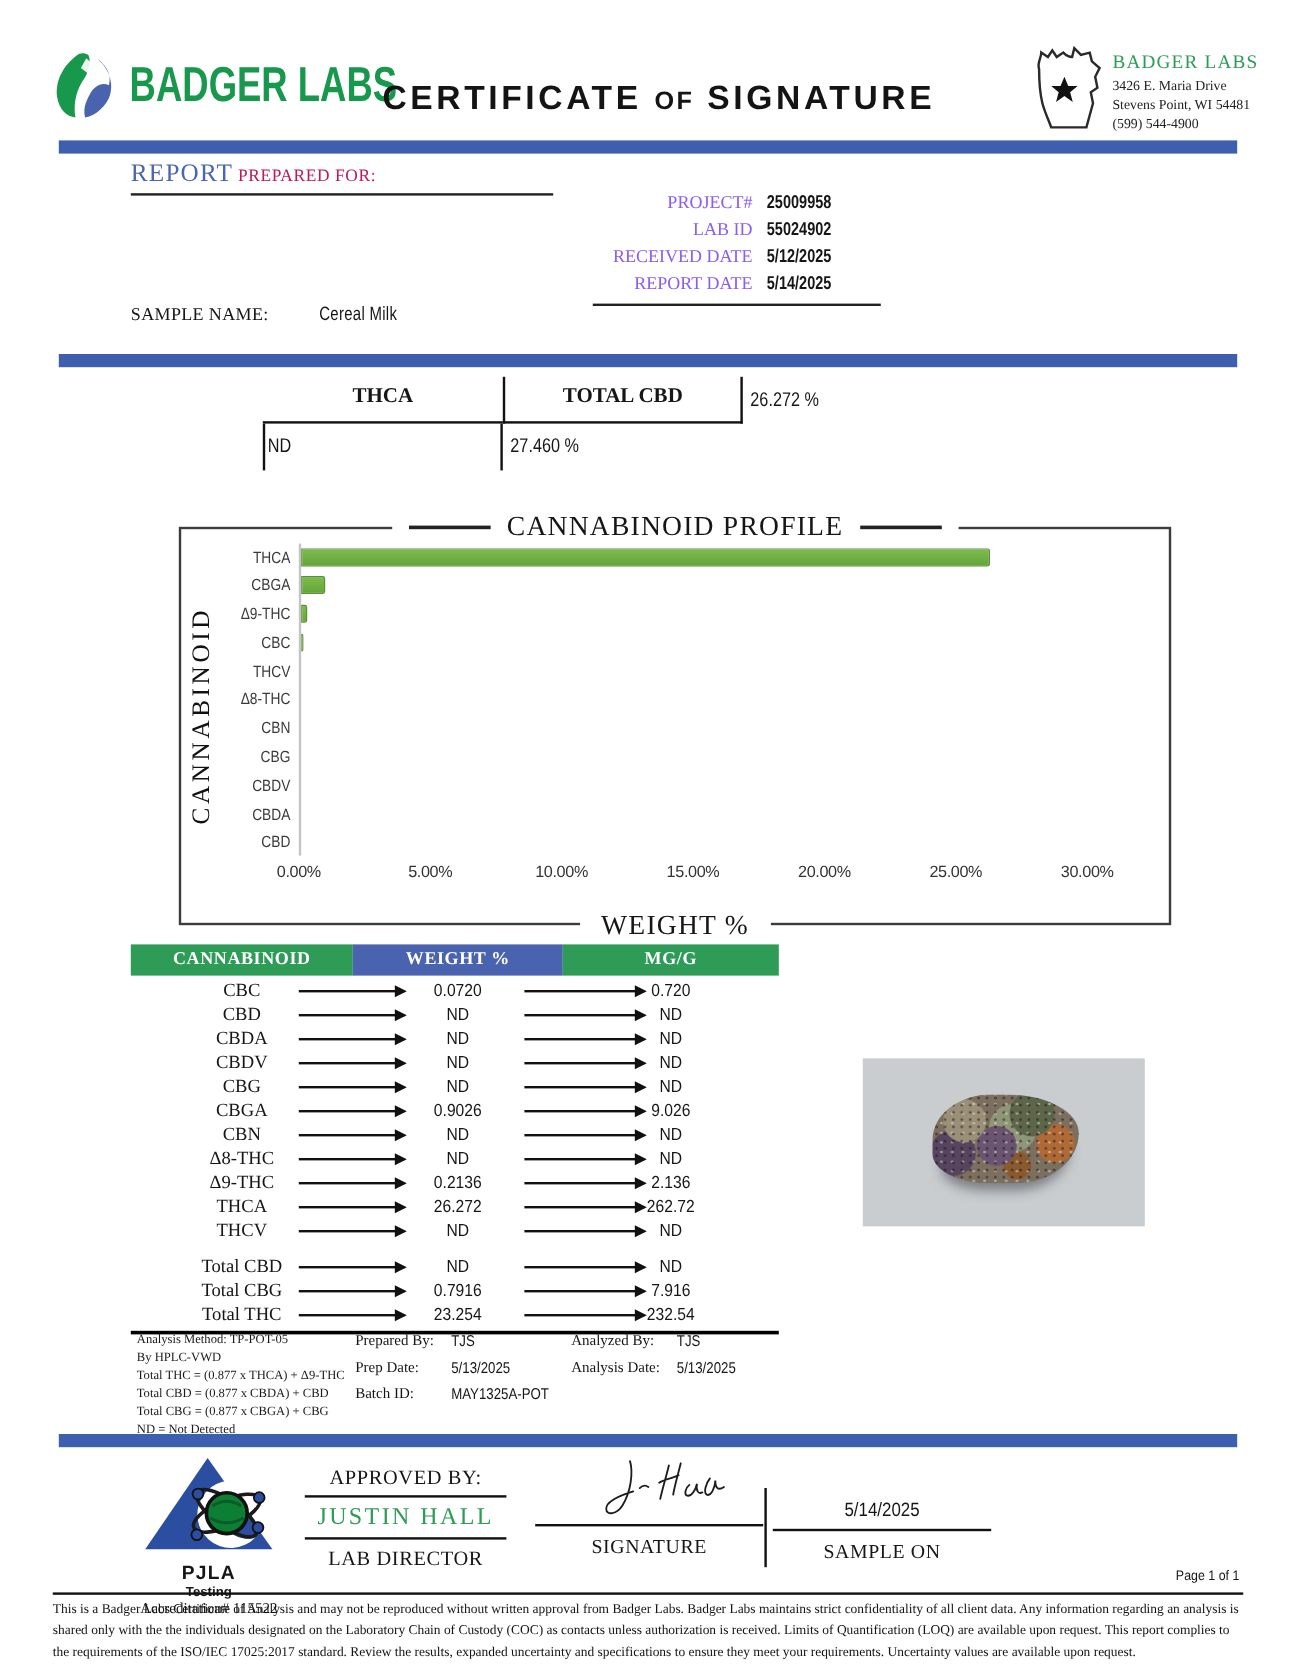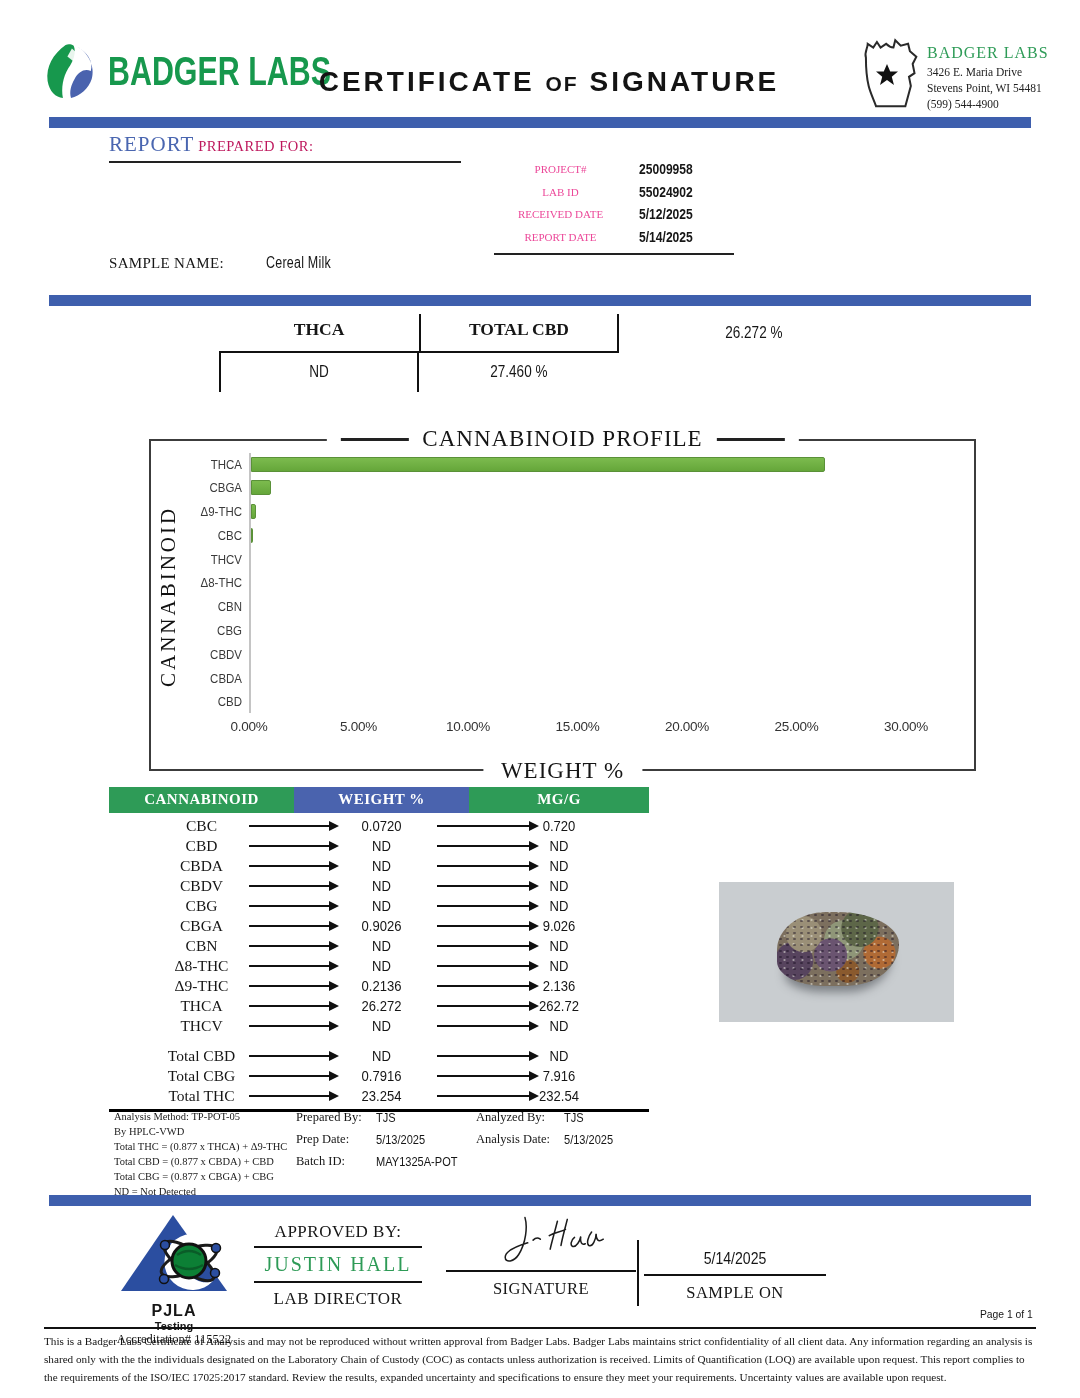--- a/index.html
+++ b/index.html
@@ -27,29 +27,29 @@
   .rpf{ position:absolute; left:95px; top:132px; width:352px; border-bottom:2px solid #222; padding-bottom:4px; }
   .rpf .r1{ font-size:21px; color:#4a66b0; letter-spacing:1px; }
   .rpf .r2{ font-size:14.5px; color:#be185d; letter-spacing:.5px; }
   .client{ position:absolute; left:95px; top:160px; width:352px; height:87px; border-bottom:2px solid #222; }
   .client-name{ font-size:20px; font-weight:bold; margin-bottom:4px; }
   .client-line{ font-size:16px; line-height:21px; }
   .cx{ display:inline-block; font-family:"Liberation Sans", sans-serif; transform:scaleX(.78); transform-origin:left center; white-space:nowrap; }
   .cxc{ display:inline-block; font-family:"Liberation Sans", sans-serif; transform:scaleX(.82); white-space:nowrap; }
   .meta{ position:absolute; left:480px; top:158px; width:240px; border-bottom:2px solid #222; padding-bottom:5px; }
   .meta-row{ display:grid; grid-template-columns:1fr 95px; gap:12px; line-height:22.5px; }
-  .meta-label{ text-align:center; color:#ec4899; font-size:11px; }
+  .meta-label{ text-align:right; color:#8b5cf6; font-size:15px; }
   .meta-value{ text-align:left; font-size:15.5px;font-weight:bold; }
   .sample{ position:absolute; left:95px; top:254px; font-size:15px; letter-spacing:.3px; }
   .sample .sv{ margin-left:38px; font-size:16px; }
 
   
   .summary{ position:absolute; left:205px; top:314px; display:grid; grid-template-columns:200px 200px 270px; }
   .sum-head{ text-align:center; font-weight:bold; font-size:17.5px; padding:5px 0 7px; border-bottom:2px solid #111; }
-  .sum-val{ text-align:center; font-size:16.5px; padding:9px 0 10px; }
+  .sum-val{ text-align:left; font-size:16.5px; padding:9px 0 10px; }
   .mid{ border-left:2px solid #111; border-right:2px solid #111; }
 
   
   .chart{ position:absolute; left:135px; top:439px; width:827px; height:332px; border:2px solid #3c3c3c; }
   .chart-title{ position:absolute; top:-15px; left:50%; transform:translateX(-50%); background:#fff;
                 padding:0 14px; font-size:23px; letter-spacing:1px; display:flex; align-items:center; gap:14px; white-space:nowrap; }
   .chart-title::before,.chart-title::after{ content:""; width:68px; height:3px; background:#222; flex:none; }
   .ylabel{ position:absolute; left:2px; top:30px; height:250px; width:30px; display:flex; align-items:center; justify-content:center;
            writing-mode:vertical-rl; transform:rotate(180deg); font-size:21px; letter-spacing:3px; color:#111; }
   .plot{ position:absolute; left:98px; top:12px; width:657px; bottom:56px; border-left:2px solid #c4c4c4;

